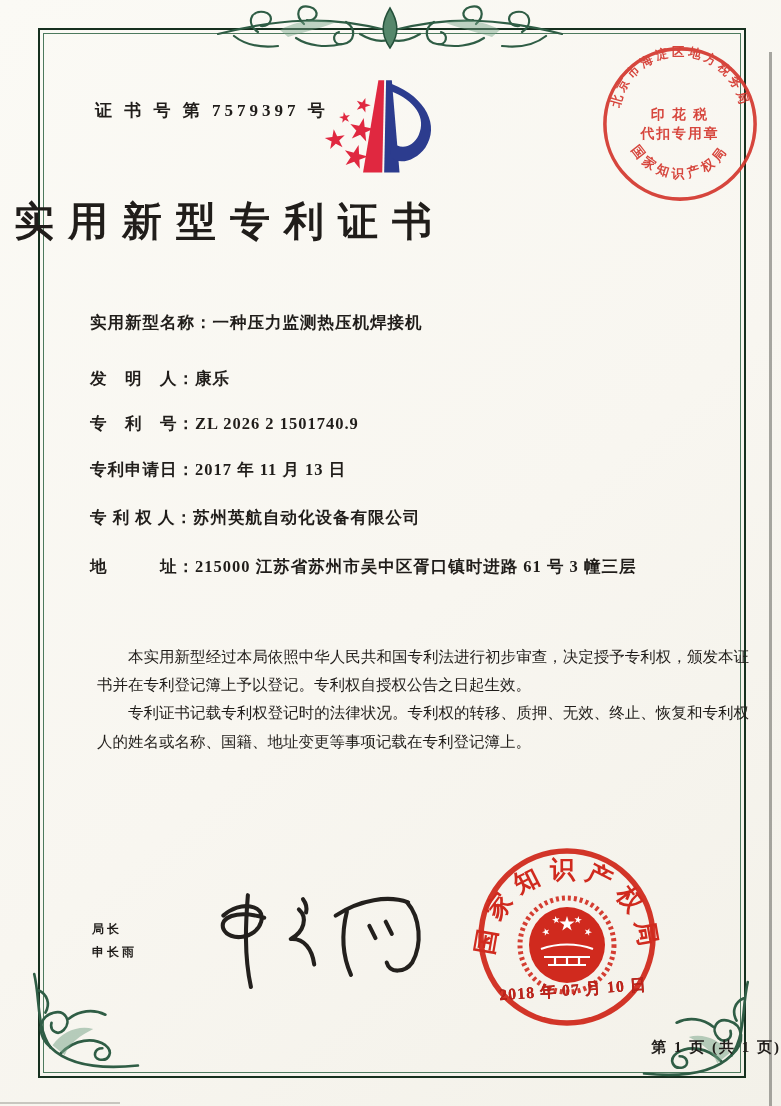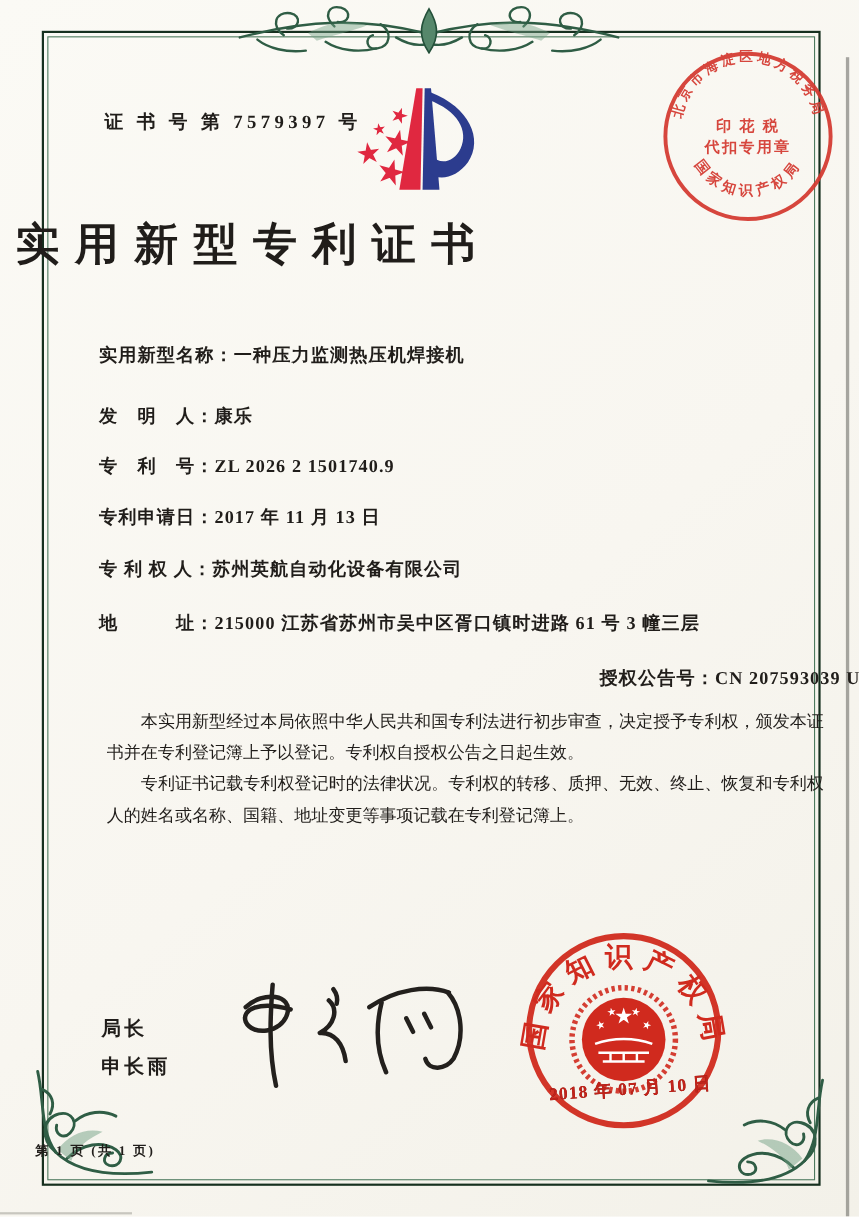--- a/index.html
+++ b/index.html
@@ -16,26 +16,26 @@
   .cert-no{position:absolute;left:95px;top:82px;font-size:17px;font-weight:600;letter-spacing:4px;margin-top:17px;}
   .logo{position:absolute;left:292px;top:74px;width:192px;height:120px;}
   .tax-stamp{position:absolute;left:596px;top:40px;width:168px;height:168px;opacity:.92;}
   .title{position:absolute;left:0;right:0;top:194px;font-size:40px;font-weight:700;letter-spacing:14px;padding-left:14px;}
   .field-row{position:absolute;left:90px;font-size:16.5px;font-weight:600;letter-spacing:1px;white-space:nowrap;text-align:right;}
   .flabel{display:inline-block;}
   .fvalue{display:inline-block;}
   .grant-right{position:absolute;left:455px;top:0;}
   .body-text{position:absolute;left:85px;top:643px;width:652px;font-size:15.5px;font-weight:500;line-height:1.82;text-align:justify;margin-left:12px;}
   .body-text p{margin:0;text-indent:2em;}
-  .signer{position:absolute;left:92px;top:918px;font-size:18px;font-weight:700;letter-spacing:3px;line-height:1.9;}
+  .signer{position:absolute;left:92px;top:918px;font-size:12px;font-weight:700;letter-spacing:3px;line-height:1.9;}
   .signature{position:absolute;left:205px;top:872px;width:245px;height:128px;}
   .seal{position:absolute;left:468px;top:842px;width:198px;height:198px;}
   .seal-date{position:absolute;left:478px;top:980px;width:190px;text-align:center;color:#c2231a;
     font-size:16px;font-weight:700;letter-spacing:1px;transform:rotate(-4deg);text-shadow:0 0 .4px #7a1410;}
-  .footer{position:absolute;left:0;right:0;top:1038px;text-align:left;font-size:12px;font-weight:600;letter-spacing:2px;margin-left:32px;}
+  .footer{position:absolute;left:0;right:0;top:1038px;text-align:right;font-size:15px;font-weight:600;letter-spacing:2px;}
   .top-ornament{position:absolute;left:200px;top:2px;width:380px;height:58px;}
   .flourish-bl{position:absolute;left:20px;top:972px;width:122px;height:122px;}
   .flourish-br{position:absolute;left:640px;top:980px;width:122px;height:122px;transform:scaleX(-1);}
 </style>
 </head>
 <body>
 
 <div class="scan-edge-right"></div>
 <div class="scan-edge-bottom"></div>
 
@@ -139,21 +139,20 @@
   <span class="flabel">专利申请日：</span><span class="fvalue">2017 年 11 月 13 日</span>
 </div>
 <div class="field-row" style="top:507px">
   <span class="flabel">专 利 权 人：</span><span class="fvalue">苏州英航自动化设备有限公司</span>
 </div>
 <div class="field-row" style="top:556px">
   <span class="flabel">地　　　址：</span><span class="fvalue">215000 江苏省苏州市吴中区胥口镇时进路 61 号 3 幢三层</span>
 </div>
 
 <div class="field-row" style="top:606px;right:60px">
-  <span class="grant-right"><span class="flabel">授权公告号：</span><span class="fvalue">CN 207593039 U</span></span>
 </div>
 
 <div class="body-text">
   <p>本实用新型经过本局依照中华人民共和国专利法进行初步审查，决定授予专利权，颁发本证书并在专利登记簿上予以登记。专利权自授权公告之日起生效。</p>
   <p>专利证书记载专利权登记时的法律状况。专利权的转移、质押、无效、终止、恢复和专利权人的姓名或名称、国籍、地址变更等事项记载在专利登记簿上。</p>
 </div>
 
 <div class="signer">
   <div>局长</div>
   <div>申长雨</div>

